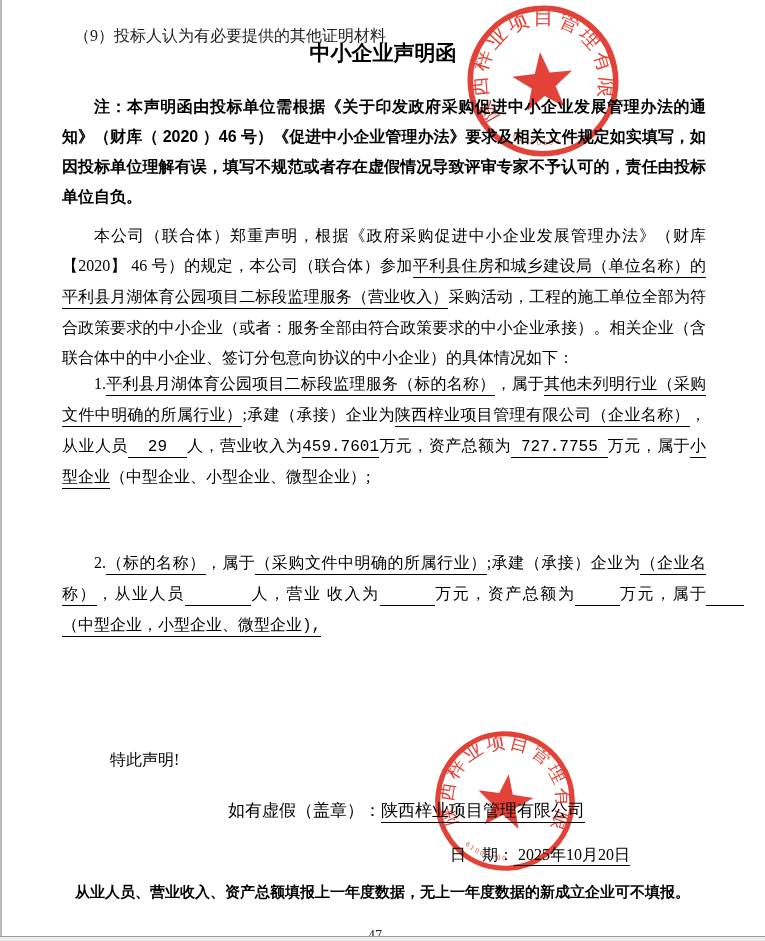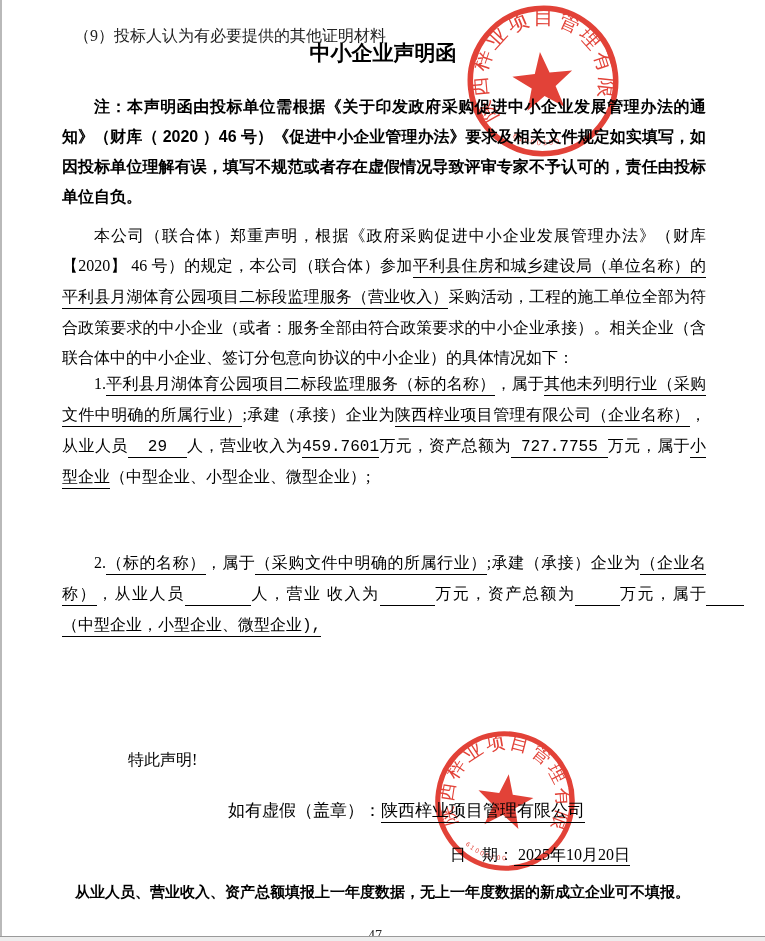--- a/index.html
+++ b/index.html
@@ -28,21 +28,21 @@
   }
   .note{top:92px;font-weight:bold;font-family:"Liberation Sans","DejaVu Sans",sans-serif;}
   .p-main{top:221px;}
   .p-item1{top:369px;}
   .p-item2{top:516px;margin-top:32px;}
   .p-nobranch{top:638px;}
   .p-resp{top:698px;}
   .seg{white-space:pre-wrap;}
   .u{border-bottom:1px solid #000;padding-bottom:1px;font-family:Liberation Mono, monospace;}
 
-  .closing{position:absolute;left:110px;top:750px;font-size:16px;margin-left:18px;}
+  .closing{position:absolute;left:110px;top:750px;font-size:16px;}
   .sig-line{position:absolute;left:228px;top:799px;font-size:17px;}
   .sig-company{border-bottom:1px solid #000;padding-bottom:2px;white-space:pre-wrap;}
   .date-line{position:absolute;left:450px;top:845px;font-size:16px;}
   .date-value{border-bottom:1px solid #000;padding-bottom:2px;white-space:pre-wrap;}
   .footnote{
     position:absolute;left:75px;top:882px;width:640px;
     font-size:15px;font-weight:bold;line-height:20px;
     font-family:"Liberation Sans","DejaVu Sans",sans-serif;
   }
   .page-number{position:absolute;left:368px;top:928px;font-size:14px;color:#222;z-index:5;}

